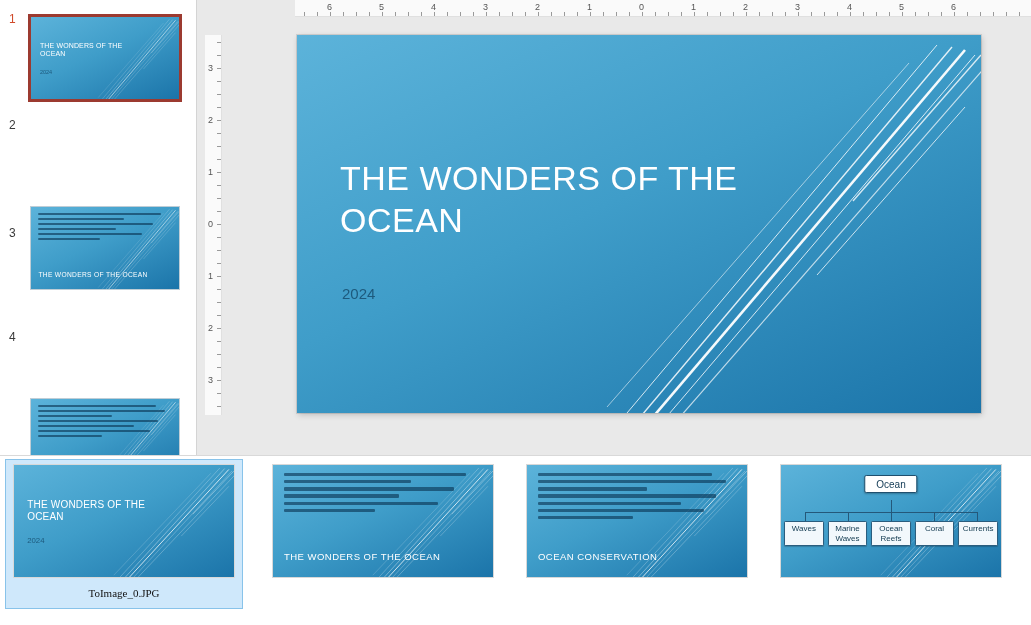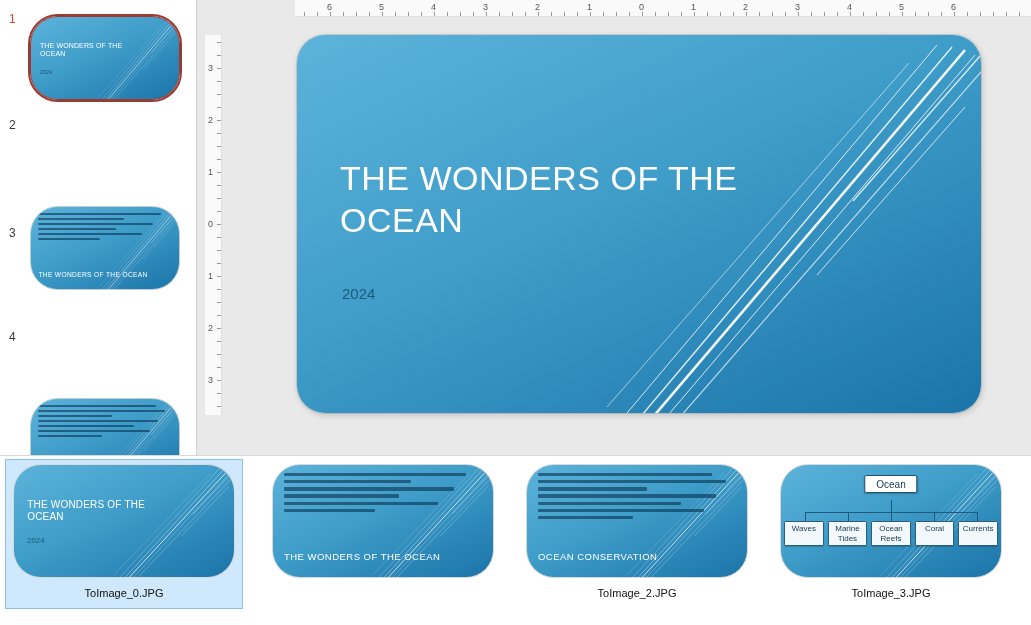--- a/index.html
+++ b/index.html
@@ -19,21 +19,20 @@
   .sp-thumb {
     position:absolute; left:30px; width:150px; height:84px;
     border:1px solid #bfcdd6; cursor:pointer;
   }
   .sp-thumb.selected { outline:2px solid #9c3a30; border-color:#9c3a30; }
 
   
   .mini-slide {
     position:relative; overflow:hidden;
     background:linear-gradient(155deg,#5cb3da 0%,#3f9dc9 45%,#1b74a9 100%);
-    border-radius:28px;
   }
   .mini-slide .lines { position:absolute; left:0; top:0; width:100%; height:100%; }
   .t-s { font-size:7px; }
   .t-l { font-size:10px; }
   .m-title {
     position:absolute; left:6%; top:30%; width:68%;
     color:#fff; line-height:1.25; letter-spacing:.02em; font-size:1em;
   }
   .m-year { position:absolute; left:6%; top:63%; color:#1d5a7d; font-size:.78em; }
   .m-bullets { position:absolute; left:5%; top:7%; width:90%; }
@@ -101,21 +100,21 @@
   .file-item {
     position:absolute; top:3px; width:238px; height:150px;
     padding-top:4px; cursor:pointer; border:1px solid transparent;
   }
   .file-item.selected { background:#cfe8fb; border:1px solid #88c3ea; }
   .file-thumb {
     width:222px; height:114px; margin:0 auto;
     border:1px solid #d8d8d8;
   }
   .file-label {
-    margin-top:9px; text-align:center; font-size:11px; color:#111;
+    margin-top:9px; text-align:center; font-size:11px; color:#111;font-family:Liberation Serif, serif;
   }
 </style>
 </head>
 <body>
 
 <svg width="0" height="0" style="position:absolute" aria-hidden="true">
   <defs>
     <g id="diag" stroke="#ffffff" fill="none">
       <line x1="310" y1="372" x2="612" y2="28" stroke-width="1" opacity="0.55"></line>
       <line x1="330" y1="378" x2="640" y2="10" stroke-width="1" opacity="0.8"></line>
@@ -265,41 +264,39 @@
           <i style="width:88%"></i>
           <i style="width:95%"></i>
           <i style="width:55%"></i>
           <i style="width:90%"></i>
           <i style="width:72%"></i>
           <i style="width:84%"></i>
           <i style="width:48%"></i>
         </div>
         <div class="m-footer">OCEAN CONSERVATION</div>
       </div>
-      <div class="file-label">ToImage_2.JPG</div>
     </div>
 
     <div class="file-item" style="left:772px">
       <div class="file-thumb mini-slide t-l">
         <svg class="lines" viewBox="0 0 684 378" preserveAspectRatio="none">
             <use href="#diag"></use>
           </svg>
         <div class="d-root">Ocean</div>
         <div class="d-vline"></div>
         <div class="d-hline"></div>
         <i class="d-stub" style="left:11%"></i>
         <i class="d-stub" style="left:30.5%"></i>
         <i class="d-stub" style="left:50%"></i>
         <i class="d-stub" style="left:69.5%"></i>
         <i class="d-stub" style="left:89%"></i>
         <div class="d-children">
           <span class="d-child">Waves</span>
-          <span class="d-child">Marine Tides</span>
+          <span class="d-child">Marine Waves</span>
           <span class="d-child">Ocean Reefs</span>
           <span class="d-child">Coral</span>
           <span class="d-child">Currents</span>
         </div>
       </div>
-      <div class="file-label">ToImage_3.JPG</div>
     </div>
 
   </div>
 </div>
 
 </body></html>

